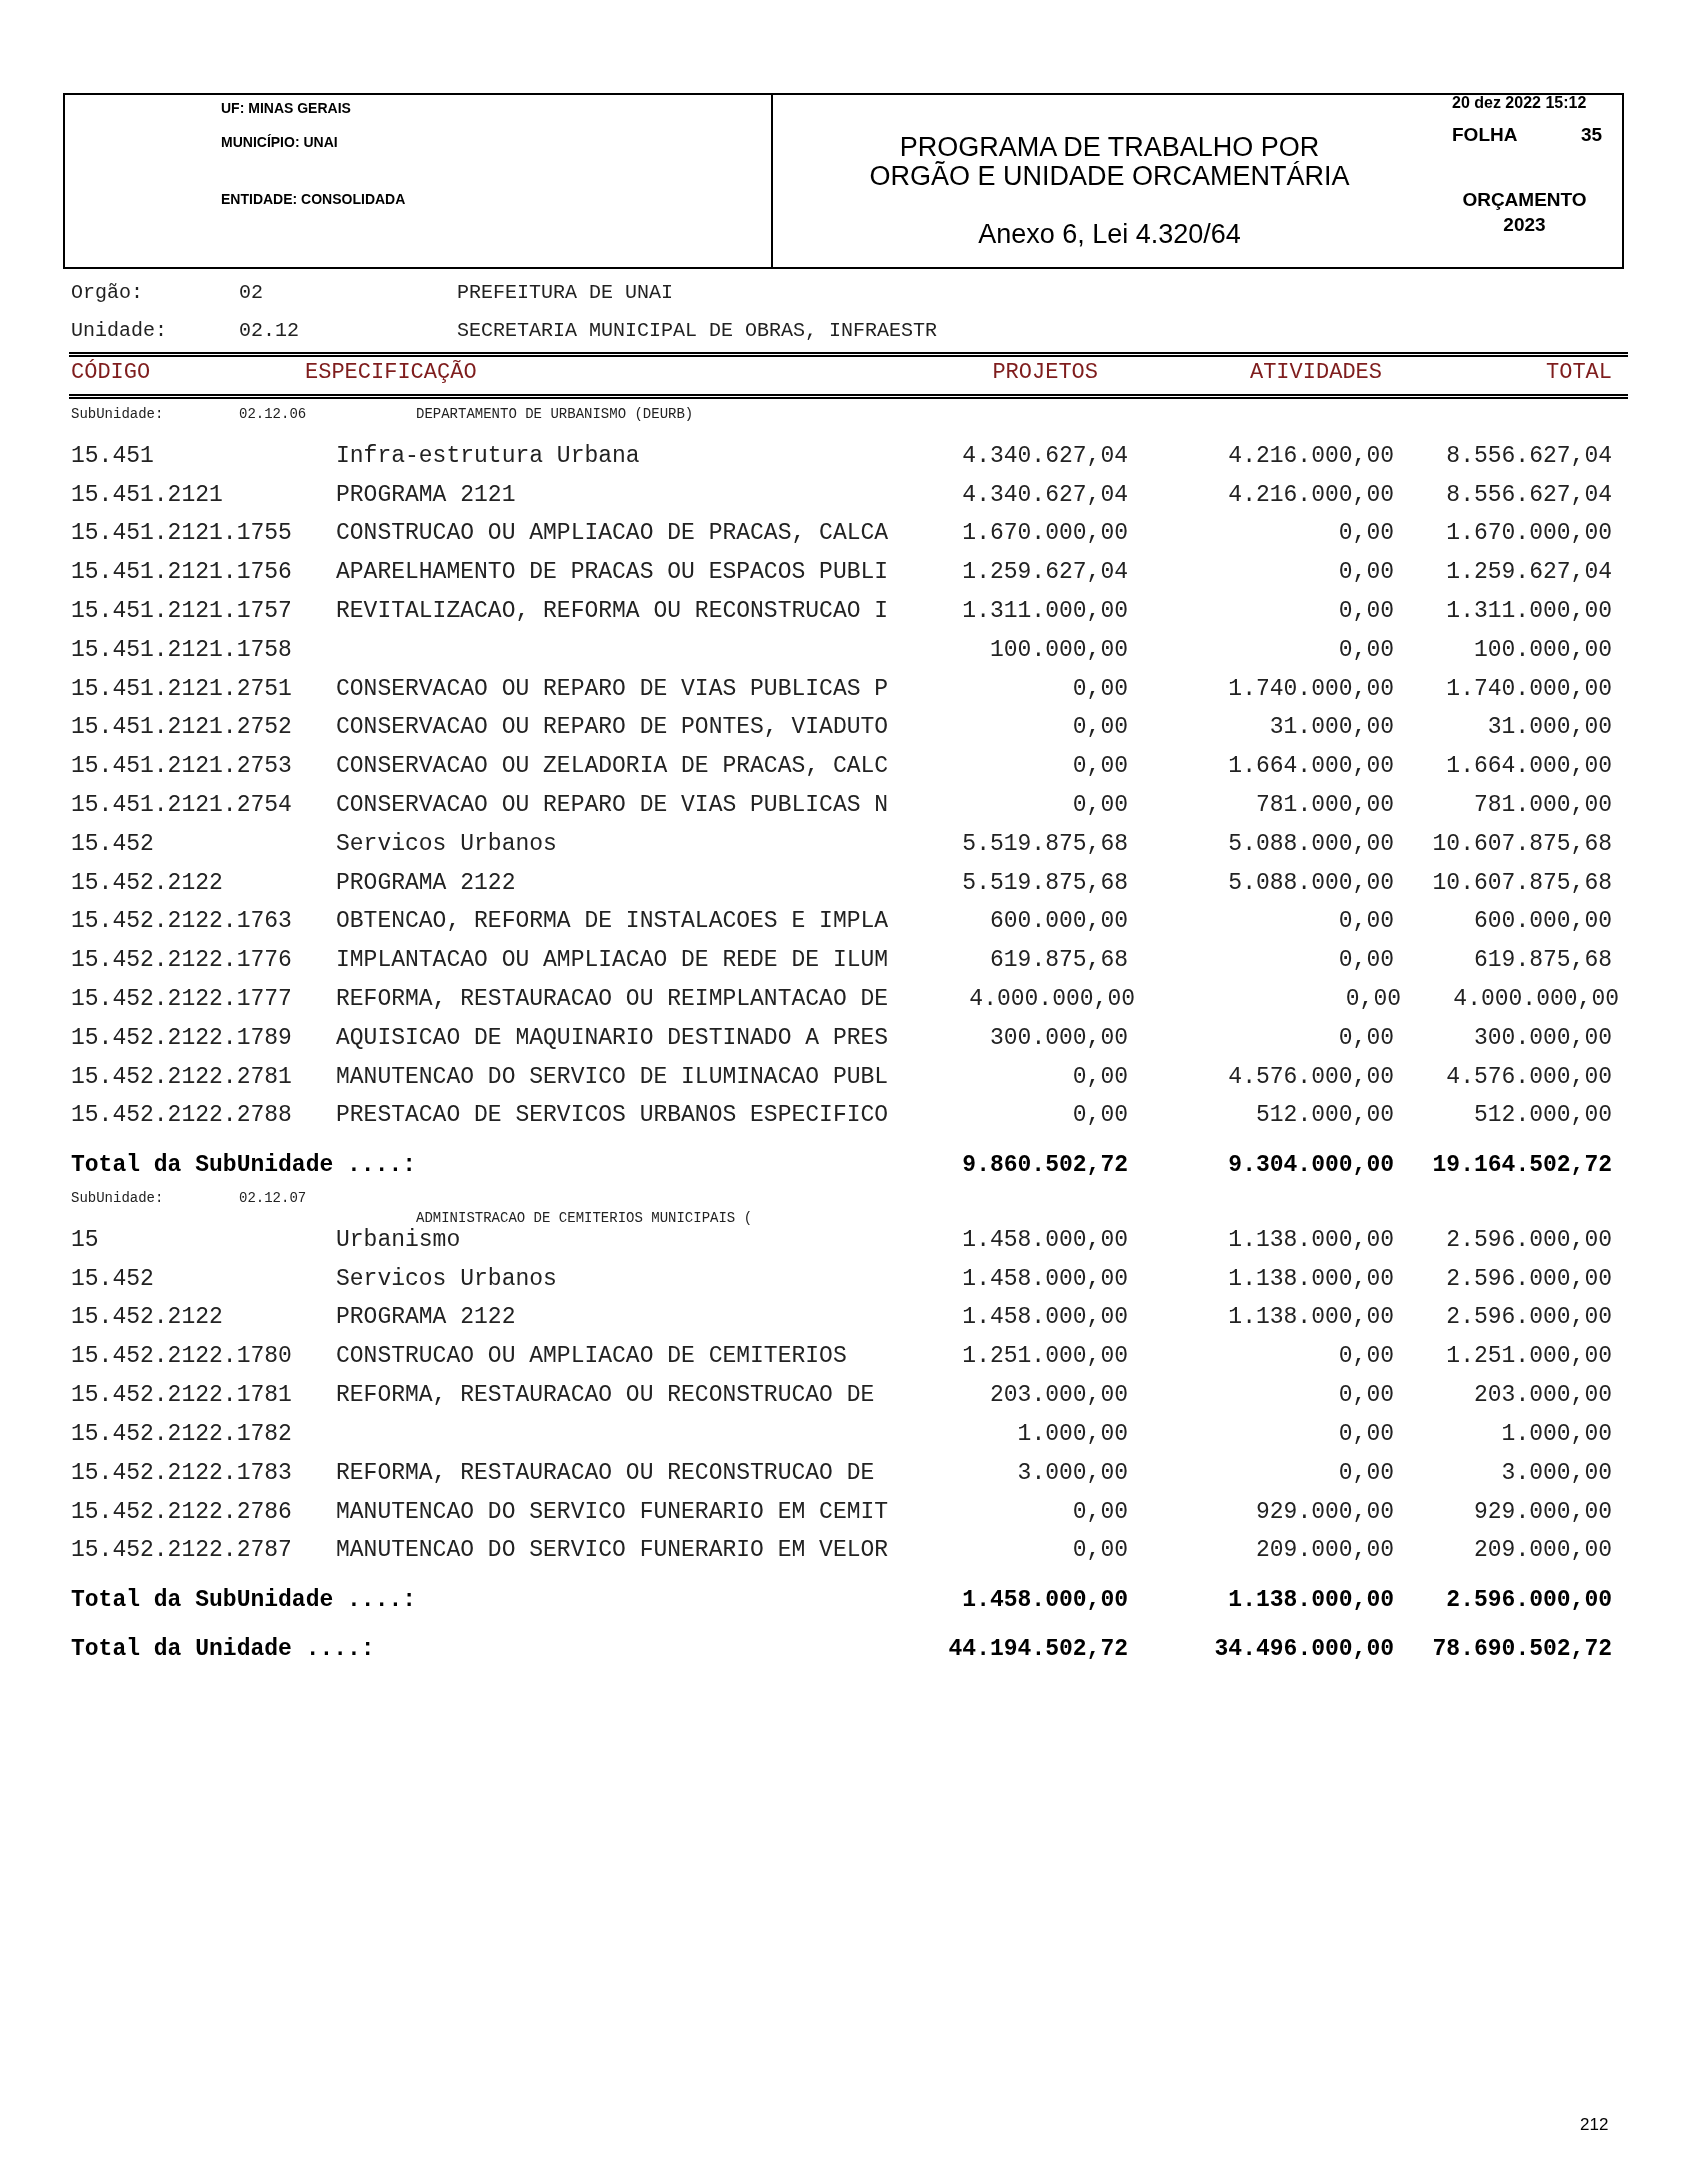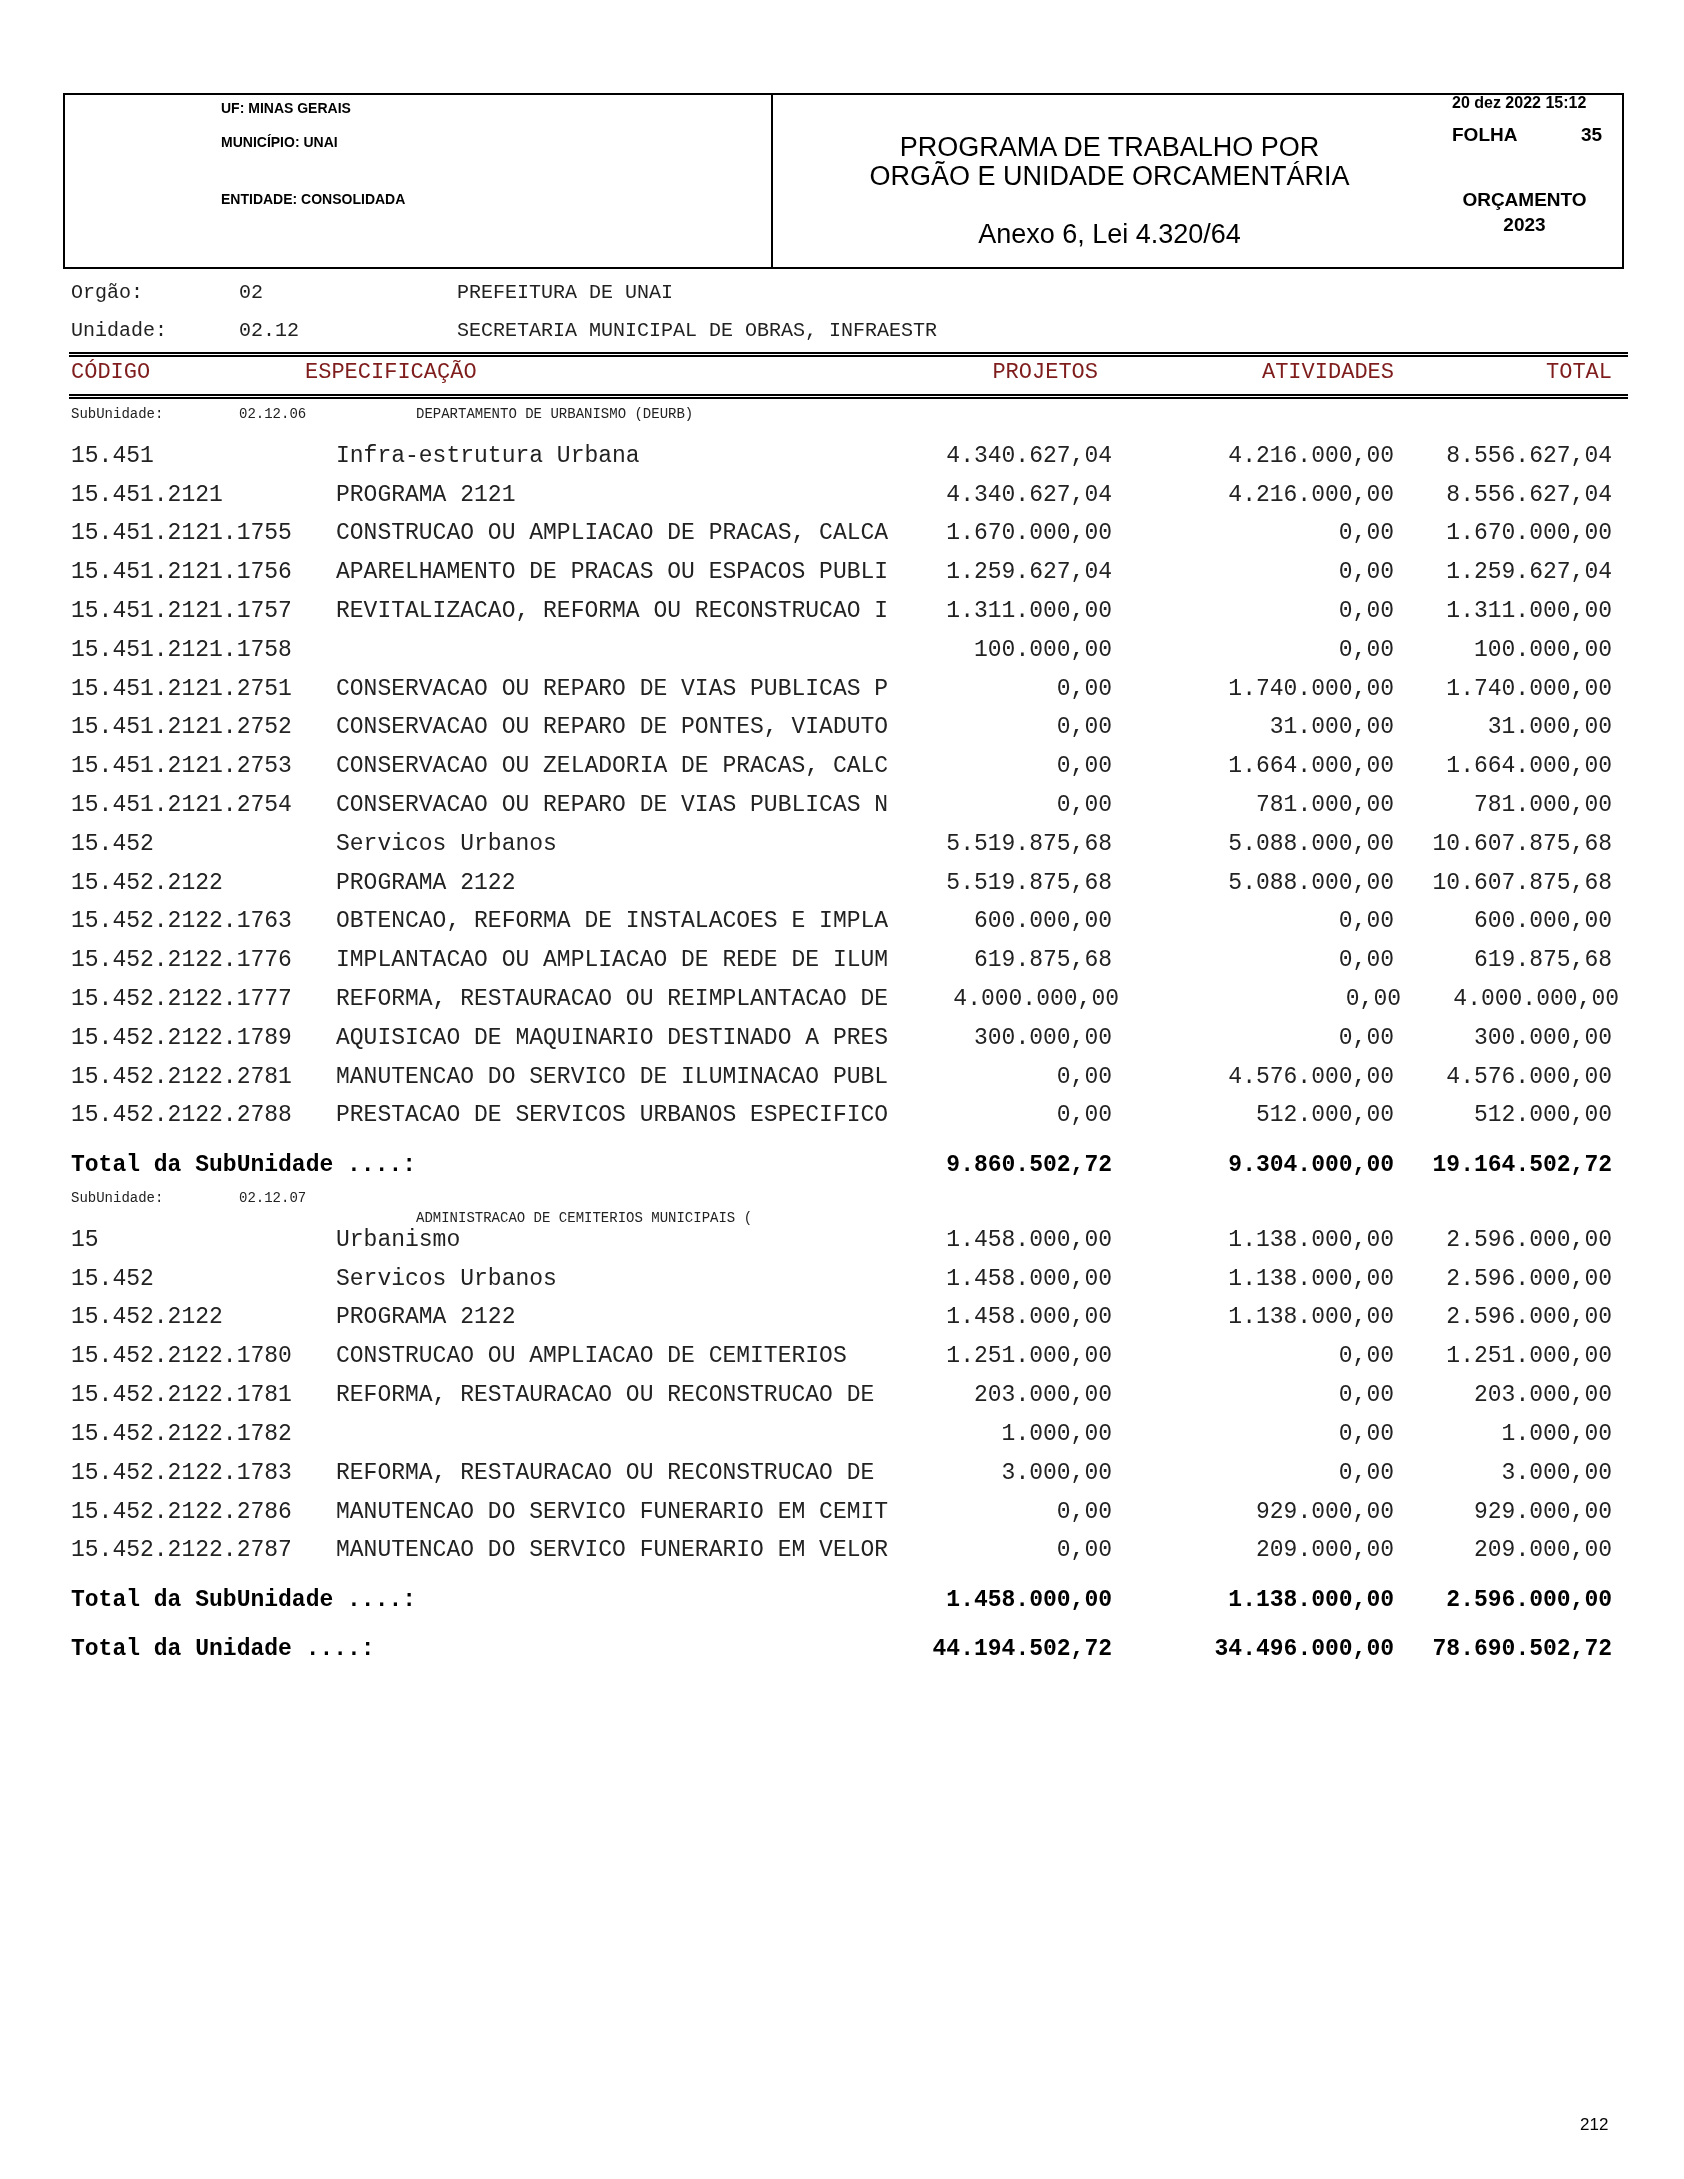--- a/index.html
+++ b/index.html
@@ -9,21 +9,21 @@
   .hdr-left { position: absolute; left: 221px; font-family: "Liberation Sans", sans-serif; font-weight: bold; font-size: 14px; }
   .hdr-title { position: absolute; left: 773px; width: 673px; text-align: center; font-family: "Liberation Sans", sans-serif; font-size: 27px; line-height: 30px; }
   .hdr-right { position: absolute; font-family: "Liberation Sans", sans-serif; font-weight: bold; font-size: 19px; }
   .mono { font-family: "Liberation Mono", "DejaVu Sans Mono", monospace; }
   .meta { position: absolute; font-size: 20px; color: #222; }
   .dbl { position: absolute; left: 69px; width: 1559px; height: 5px; border-top: 2px solid #000; border-bottom: 2px solid #000; box-sizing: border-box; }
   .colh { position: absolute; top: 360px; font-size: 22px; color: #7f1d1d; }
   .row { position: absolute; left: 0; width: 1684px; height: 36px; font-size: 23px; color: #222; }
   .row .c { position: absolute; left: 71px; white-space: pre; }
   .row .d { position: absolute; left: 336px; white-space: pre; width: 594px; overflow: hidden; }
-  .row .p { position: absolute; right: 572px; text-align: right; }
+  .row .p { position: absolute; right: 556px; text-align: right; }
   .row .a { position: absolute; right: 290px; text-align: right; }
   .row .t { position: absolute; right: 72px; text-align: right; }
   .row.total { font-weight: bold; color: #000; }
   .row.total .lbl { position: absolute; left: 71px; }
   .sub { position: absolute; font-size: 14px; color: #222; }
   .pagenum { position: absolute; left: 1580px; top: 2115px; font-family: "Liberation Sans", sans-serif; font-size: 17px; }
 </style>
 </head>
 <body>
 
@@ -45,21 +45,21 @@
 <div class="meta mono" style="left:239px; top:281px;">02</div>
 <div class="meta mono" style="left:457px; top:281px;">PREFEITURA DE UNAI</div>
 <div class="meta mono" style="left:71px; top:319px;">Unidade:</div>
 <div class="meta mono" style="left:239px; top:319px;">02.12</div>
 <div class="meta mono" style="left:457px; top:319px;">SECRETARIA MUNICIPAL DE OBRAS, INFRAESTR</div>
 
 <div class="dbl" style="top:352px;"></div>
 <div class="colh mono" style="left:71px;">CÓDIGO</div>
 <div class="colh mono" style="left:305px;">ESPECIFICAÇÃO</div>
 <div class="colh mono" style="right:586px;">PROJETOS</div>
-<div class="colh mono" style="right:290px;">ATIVIDADES</div>
+<div class="colh mono" style="right:302px;">ATIVIDADES</div>
 <div class="colh mono" style="right:72px;">TOTAL</div>
 <div class="dbl" style="top:394px;"></div>
 
 <div id="report-body">
     <div class="row mono" style="top:404px;">
       <span class="sub" style="left:71px; top:2px;">SubUnidade:</span>
       <span class="sub" style="left:239px; top:2px;">02.12.06</span>
       <span class="sub" style="left:416px; top:2px;">DEPARTAMENTO DE URBANISMO (DEURB)</span>
     </div>
     <div class="row mono" style="top:443px;">

